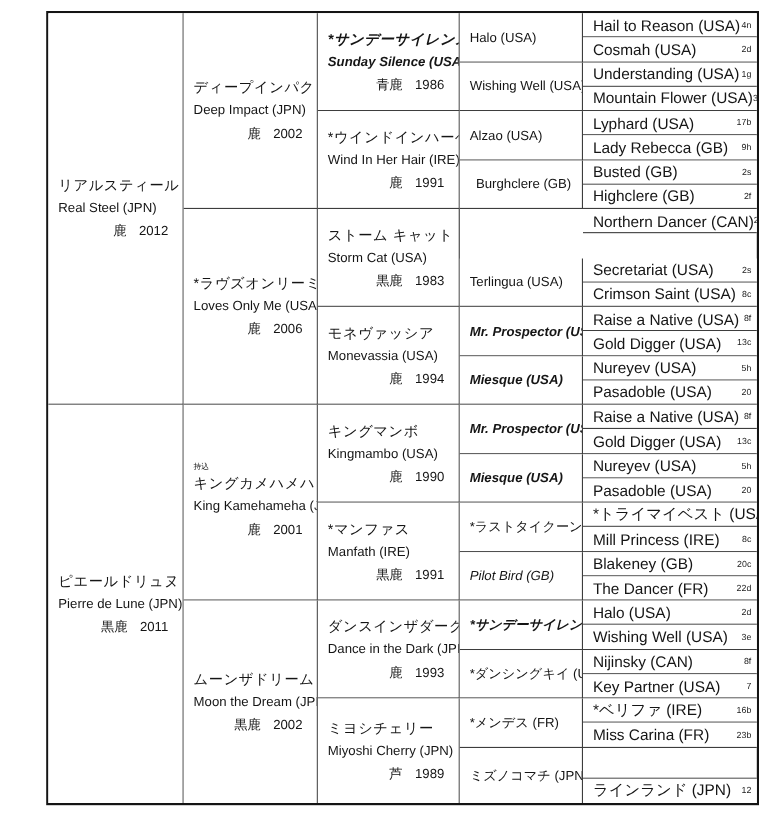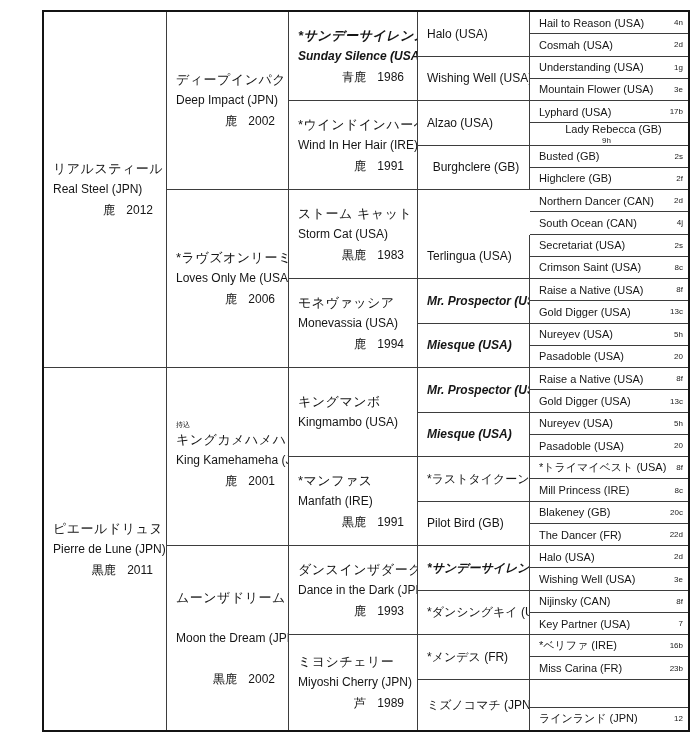--- a/index.html
+++ b/index.html
@@ -86,21 +86,21 @@
   .g4.emphasis .g4-label {
     font-weight: bold;
     font-style: italic;
   }
   .g5 {
     flex-direction: row;
     align-items: center;
     justify-content: space-between;
   }
   .g5-label {
-    font-size: 11px;
+    font-size: 14px;
     padding-left: 9px;
     white-space: nowrap;
   }
   .g5-fno {
     font-size: 8px;
     padding-right: 5px;
     white-space: nowrap;
     color: #1b1b1b;
   }
 </style>
@@ -128,21 +128,21 @@
         <div class="line-ja">*ラヴズオンリーミー</div>
         <div class="line-en">Loves Only Me (USA)</div>
         <div class="line-coat">鹿 2006</div>
       </div>
       <div class="cell" style="grid-area: 17 / 2 / span 8;">
         <div class="note">持込</div>
         <div class="line-ja">キングカメハメハ</div>
         <div class="line-en">King Kamehameha (JPN)</div>
         <div class="line-coat">鹿 2001</div>
       </div>
-      <div class="cell no-b" style="grid-area: 25 / 2 / span 8; gap: 20px;">
+      <div class="cell no-b" style="grid-area: 25 / 2 / span 8;">
         <div class="line-ja">ムーンザドリーム</div>
         <div class="line-en">Moon the Dream (JPN)</div>
         <div class="line-coat">黒鹿 2002</div>
       </div>
       <div class="cell emphasis" style="grid-area: 1 / 3 / span 4;">
         <div class="line-ja">*サンデーサイレンス</div>
         <div class="line-en">Sunday Silence (USA)</div>
         <div class="line-coat">青鹿 1986</div>
       </div>
       <div class="cell" style="grid-area: 5 / 3 / span 4;">
@@ -156,20 +156,21 @@
         <div class="line-coat">黒鹿 1983</div>
       </div>
       <div class="cell" style="grid-area: 13 / 3 / span 4;">
         <div class="line-ja">モネヴァッシア</div>
         <div class="line-en">Monevassia (USA)</div>
         <div class="line-coat">鹿 1994</div>
       </div>
       <div class="cell" style="grid-area: 17 / 3 / span 4;">
         <div class="line-ja">キングマンボ</div>
         <div class="line-en">Kingmambo (USA)</div>
+        <div class="line-coat">鹿 1990</div>
       </div>
       <div class="cell" style="grid-area: 21 / 3 / span 4;">
         <div class="line-ja">*マンファス</div>
         <div class="line-en">Manfath (IRE)</div>
         <div class="line-coat">黒鹿 1991</div>
       </div>
       <div class="cell" style="grid-area: 25 / 3 / span 4;">
         <div class="line-ja">ダンスインザダーク</div>
         <div class="line-en">Dance in the Dark (JPN)</div>
         <div class="line-coat">鹿 1993</div>
@@ -202,21 +203,21 @@
       </div>
       <div class="cell emphasis g4" style="grid-area: 17 / 4 / span 2;">
         <div class="g4-label">Mr. Prospector (USA)</div>
       </div>
       <div class="cell emphasis g4" style="grid-area: 19 / 4 / span 2;">
         <div class="g4-label">Miesque (USA)</div>
       </div>
       <div class="cell g4" style="grid-area: 21 / 4 / span 2;">
         <div class="g4-label">*ラストタイクーン (IRE)</div>
       </div>
-      <div class="cell g4" style="grid-area: 23 / 4 / span 2;">
+      <div class="cell g4" style="grid-area: 23 / 4 / span 2; font-style: italic;">
         <div class="g4-label">Pilot Bird (GB)</div>
       </div>
       <div class="cell emphasis g4" style="grid-area: 25 / 4 / span 2;">
         <div class="g4-label">*サンデーサイレンス (USA)</div>
       </div>
       <div class="cell g4" style="grid-area: 27 / 4 / span 2;">
         <div class="g4-label">*ダンシングキイ (USA)</div>
       </div>
       <div class="cell g4" style="grid-area: 29 / 4 / span 2;">
         <div class="g4-label">*メンデス (FR)</div>
@@ -237,39 +238,35 @@
         <span class="g5-fno">1g</span>
       </div>
       <div class="cell g5 no-r" style="grid-area: 4 / 5 / span 1;">
         <span class="g5-label">Mountain Flower (USA)</span>
         <span class="g5-fno">3e</span>
       </div>
       <div class="cell g5 no-r" style="grid-area: 5 / 5 / span 1;">
         <span class="g5-label">Lyphard (USA)</span>
         <span class="g5-fno">17b</span>
       </div>
-      <div class="cell g5 no-r" style="grid-area: 6 / 5 / span 1; flex-direction: column;">
+      <div class="cell g5 no-r" style="grid-area: 6 / 5 / span 1;">
         <span class="g5-label">Lady Rebecca (GB)</span>
         <span class="g5-fno">9h</span>
       </div>
       <div class="cell g5 no-r" style="grid-area: 7 / 5 / span 1;">
         <span class="g5-label">Busted (GB)</span>
         <span class="g5-fno">2s</span>
       </div>
       <div class="cell g5 no-r" style="grid-area: 8 / 5 / span 1;">
         <span class="g5-label">Highclere (GB)</span>
         <span class="g5-fno">2f</span>
       </div>
       <div class="cell g5 no-r" style="grid-area: 9 / 5 / span 1;">
         <span class="g5-label">Northern Dancer (CAN)</span>
         <span class="g5-fno">2d</span>
-      </div>
-      <div class="cell g5 no-r" style="grid-area: 10 / 5 / span 1;">
-        <span class="g5-label">South Ocean (CAN)</span>
-        <span class="g5-fno">4j</span>
       </div>
       <div class="cell g5 no-r" style="grid-area: 11 / 5 / span 1;">
         <span class="g5-label">Secretariat (USA)</span>
         <span class="g5-fno">2s</span>
       </div>
       <div class="cell g5 no-r" style="grid-area: 12 / 5 / span 1;">
         <span class="g5-label">Crimson Saint (USA)</span>
         <span class="g5-fno">8c</span>
       </div>
       <div class="cell g5 no-r" style="grid-area: 13 / 5 / span 1;">

